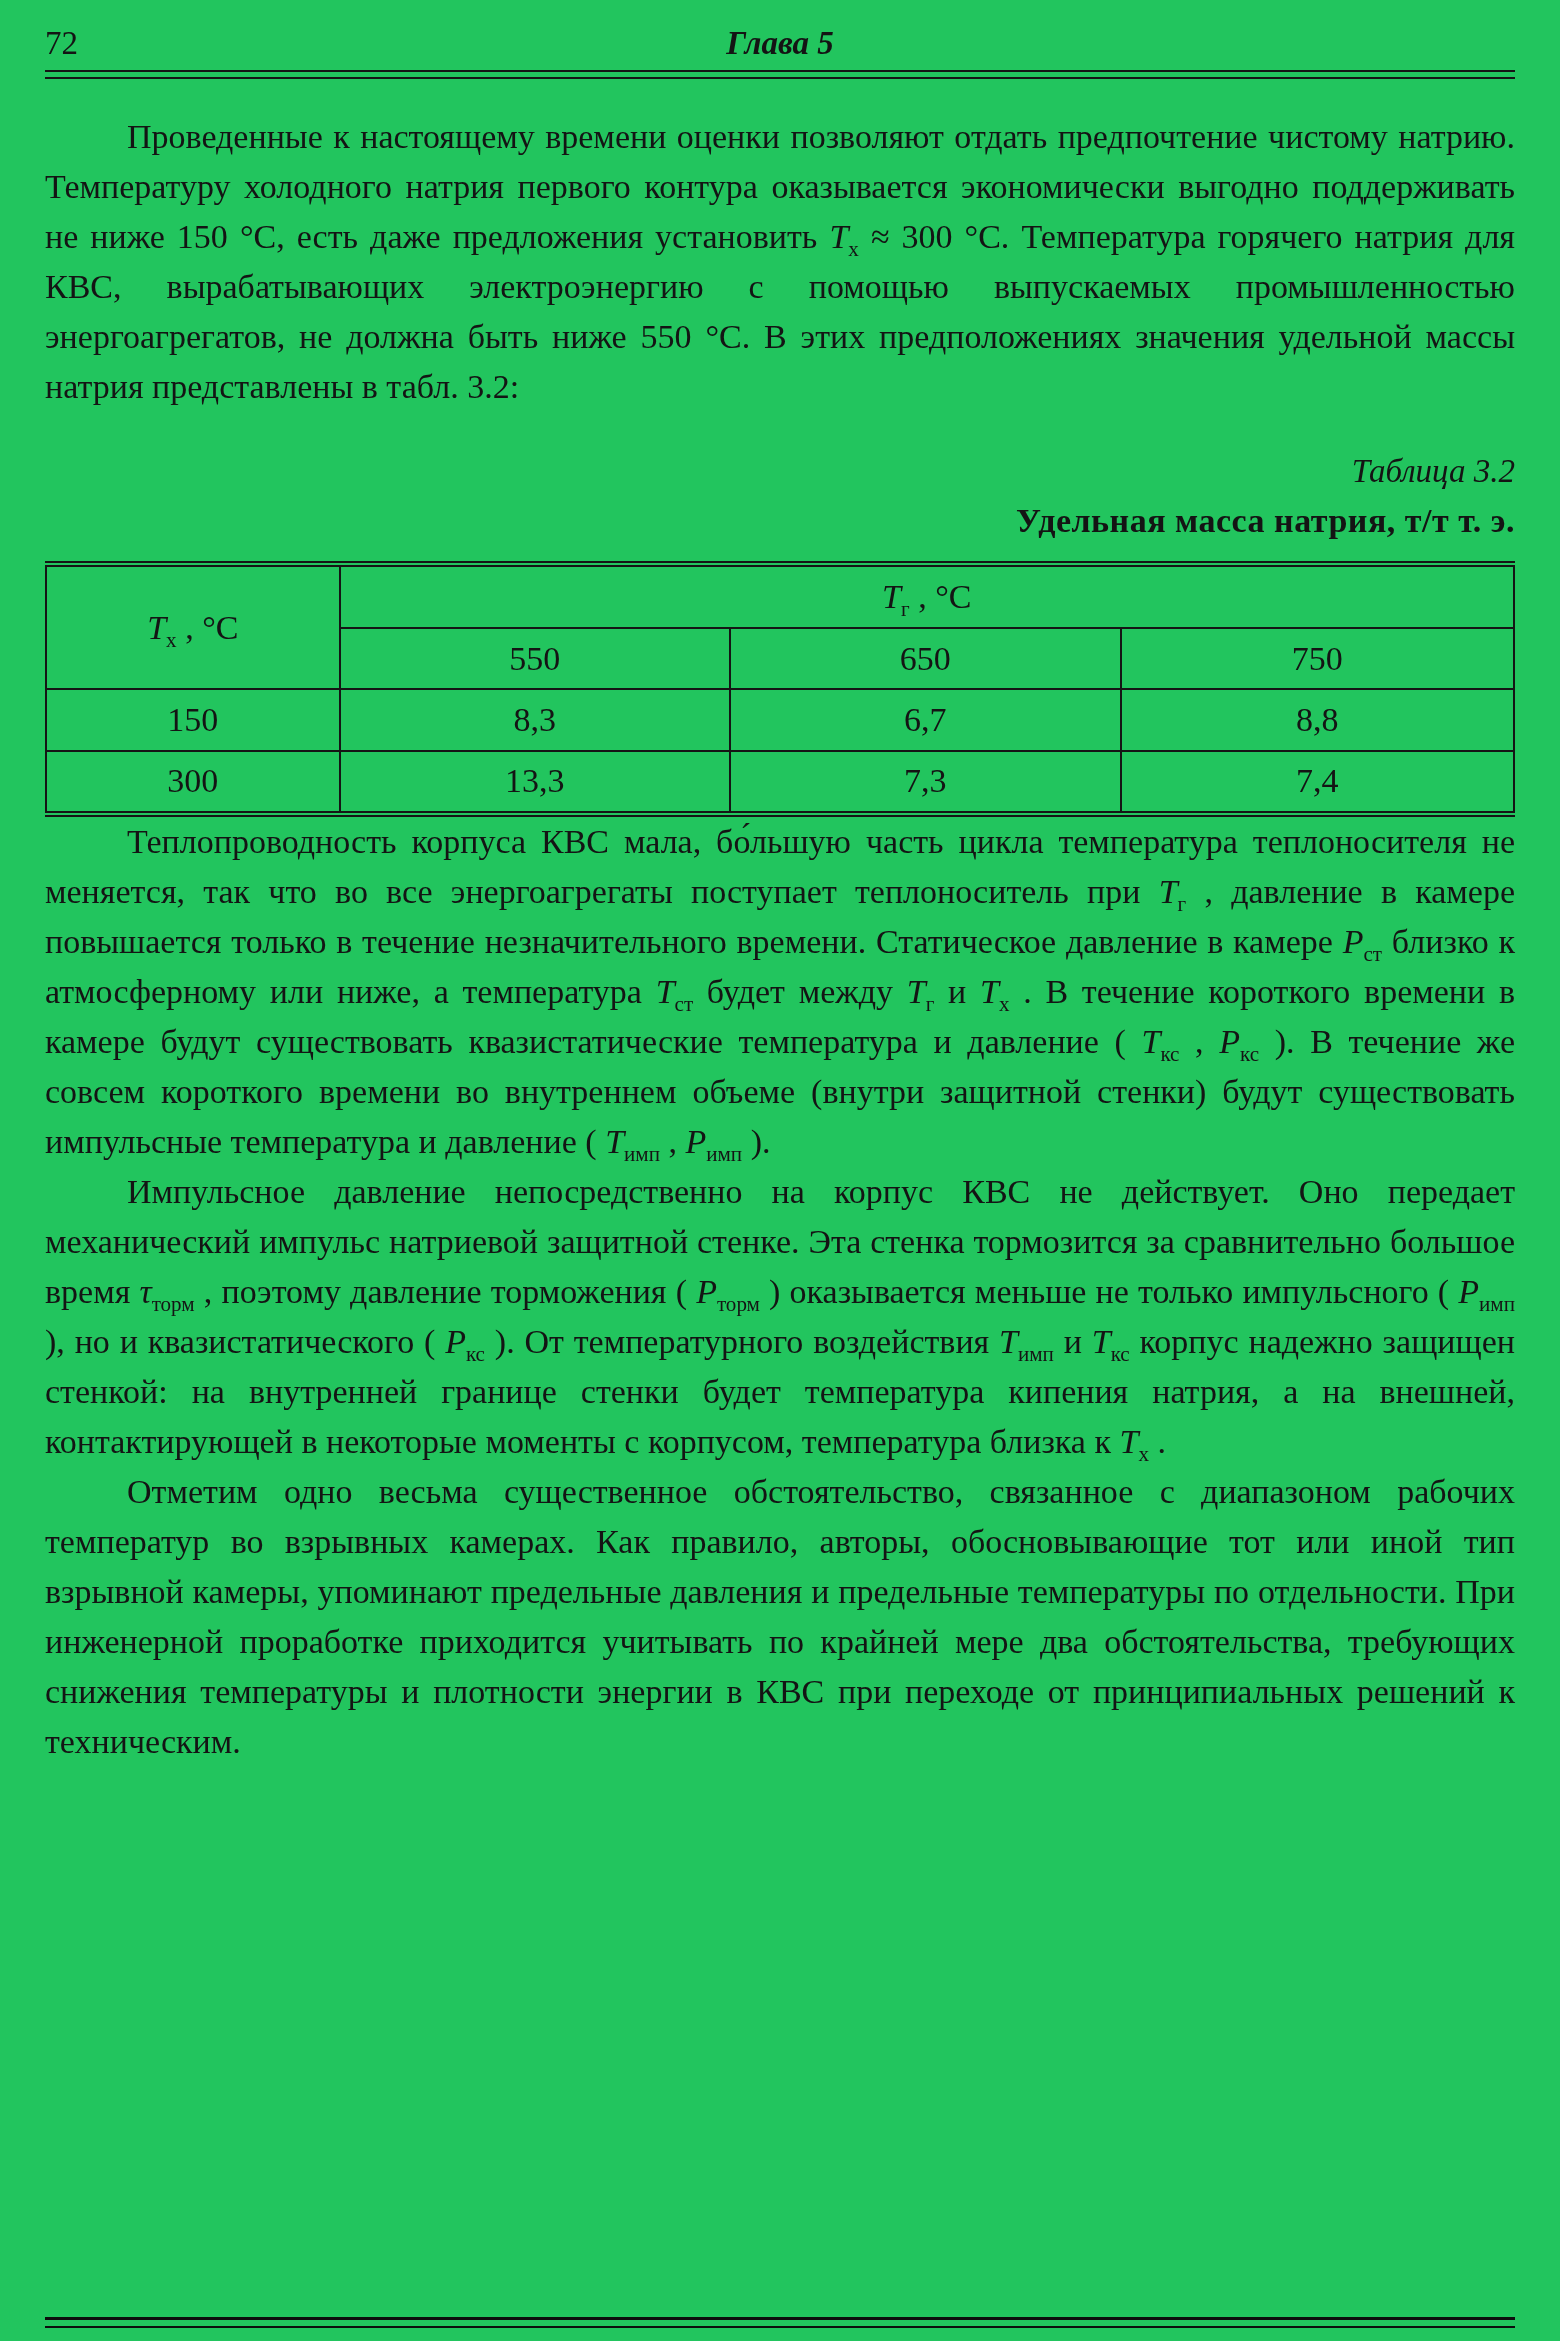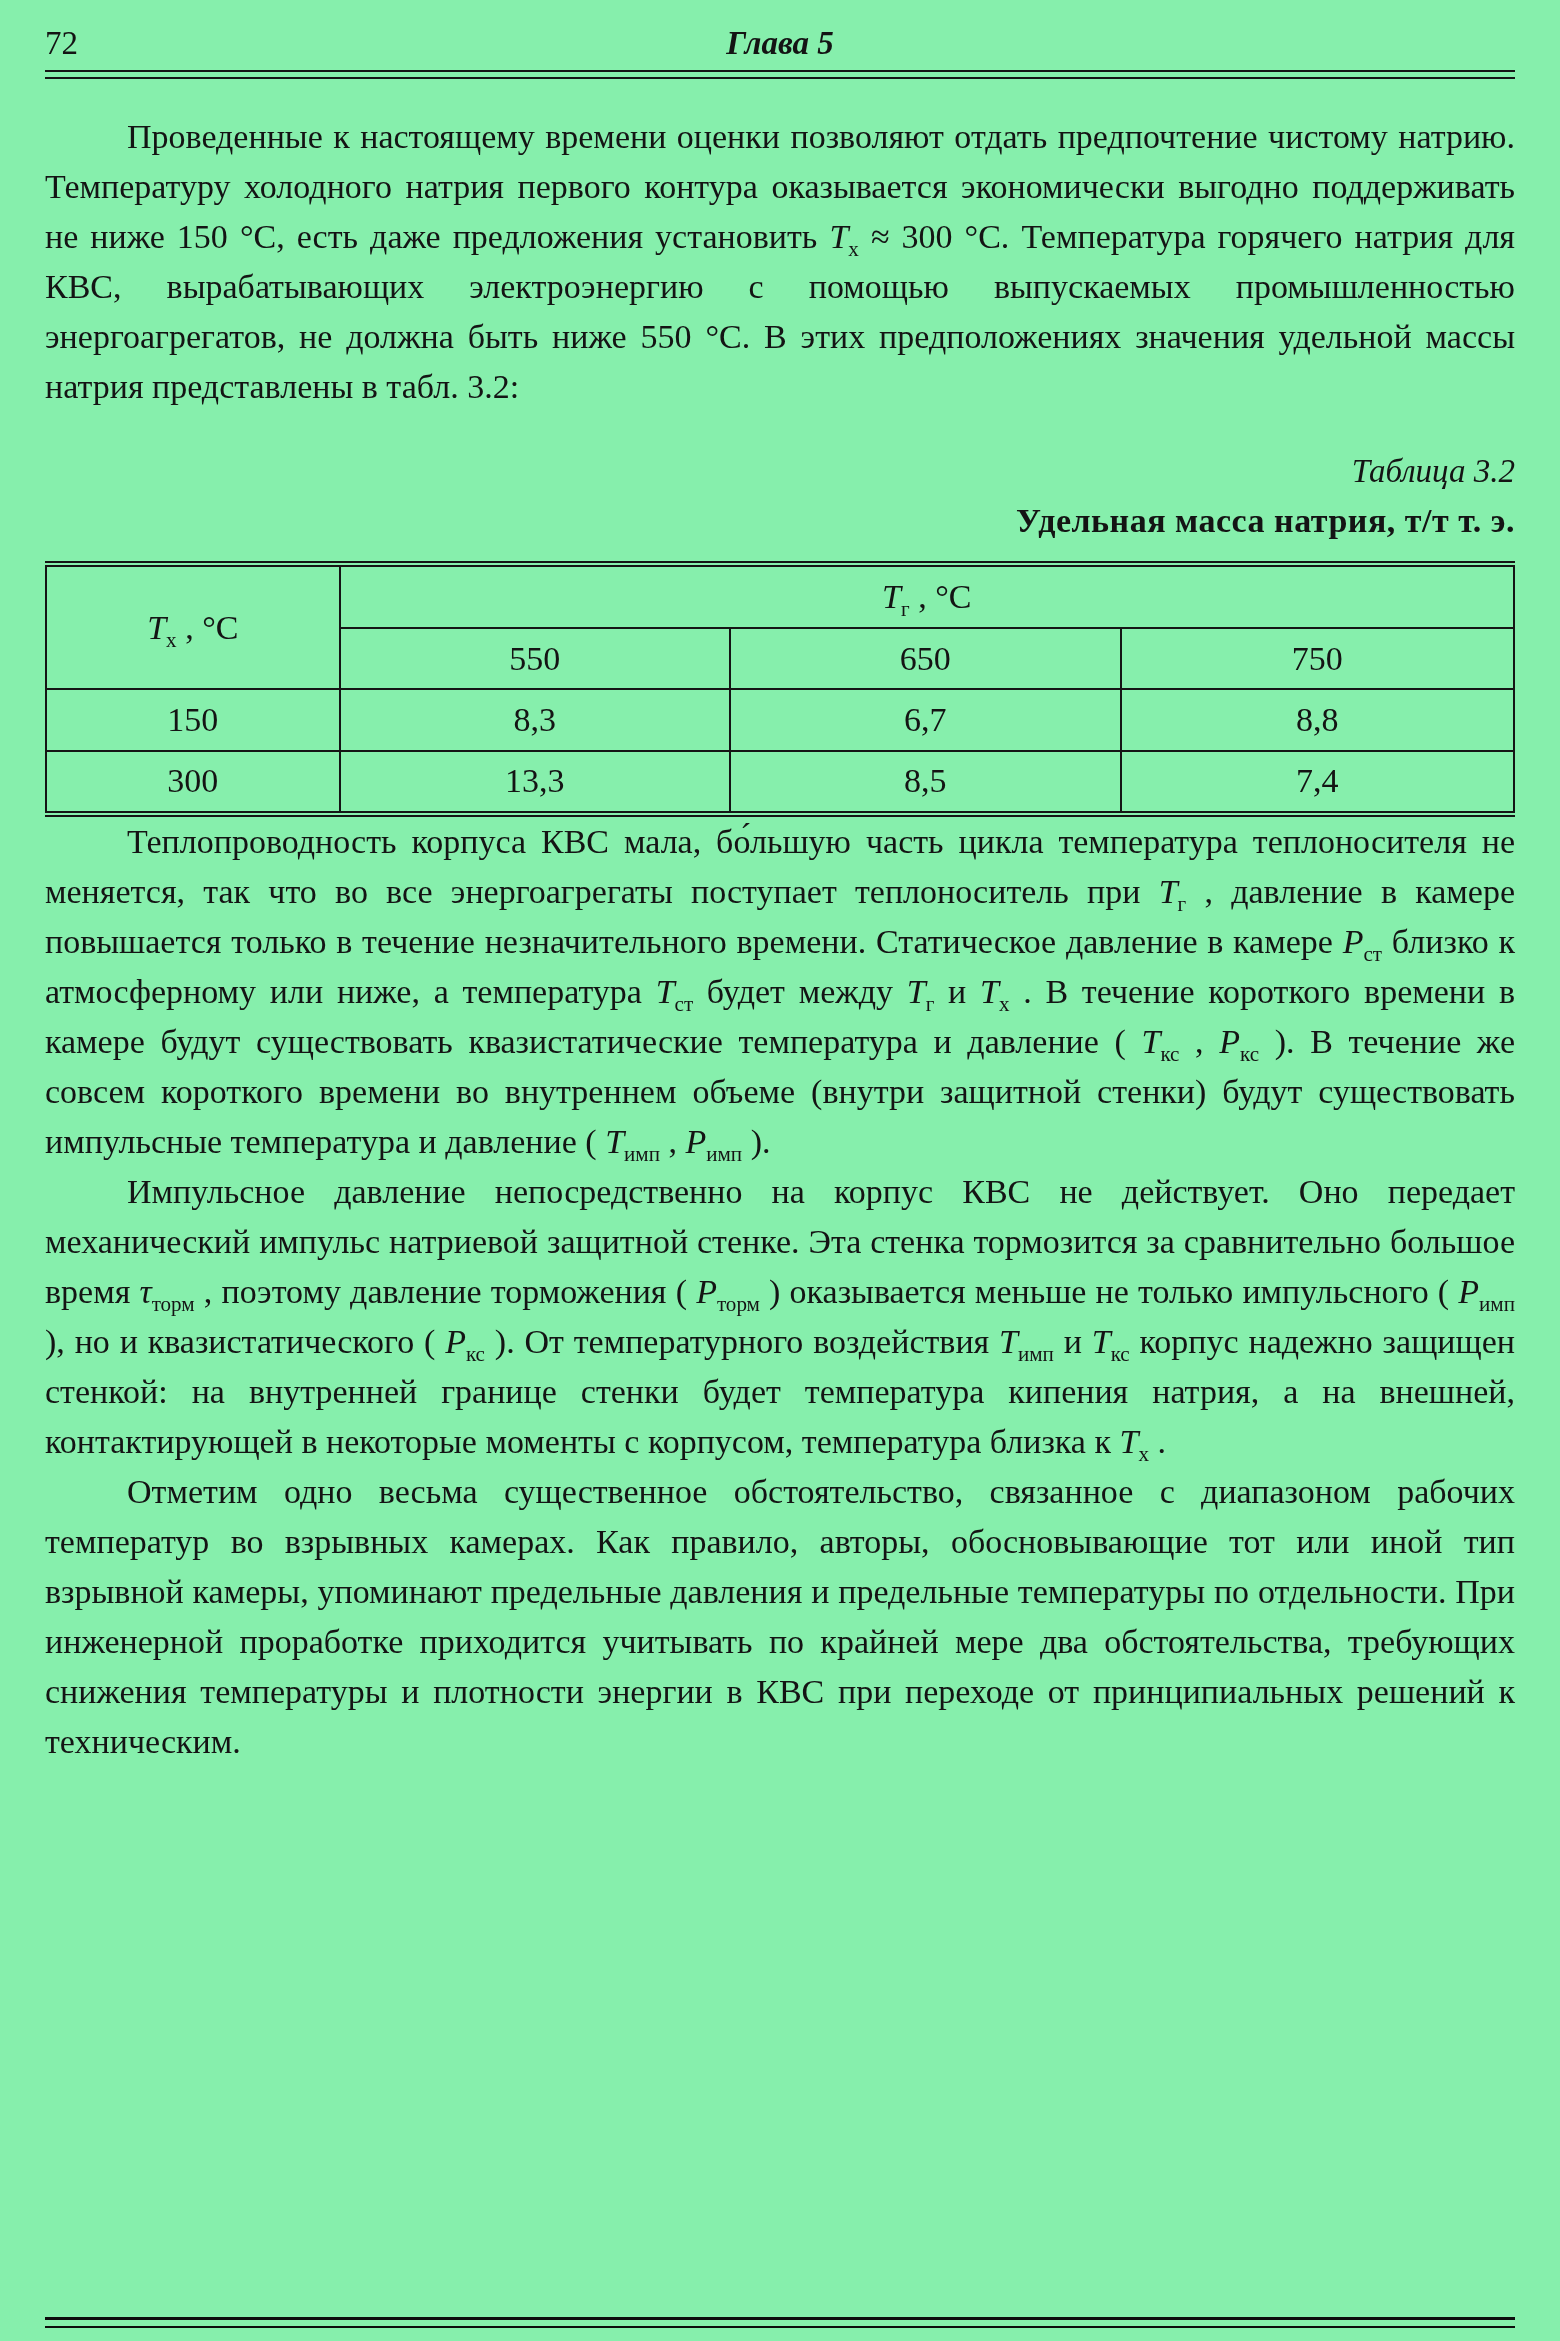--- a/index.html
+++ b/index.html
@@ -1,21 +1,21 @@
 <!DOCTYPE html>
 <html lang="ru"><head>
 <meta charset="utf-8">
 <style>
   html, body { margin: 0; padding: 0; background: #e8e8e4; }
   .page {
     position: relative;
     width: 1560px;
     height: 2342px;
     margin: 0 auto;
-    background: #86efac;
+    background: #22c55e;
     color: #141414;
     font-family: "Liberation Serif", "DejaVu Serif", serif;
     box-sizing: border-box;
     padding: 21.5px 45px 13.7px 45px;
     display: flex;
     flex-direction: column;
     overflow: hidden;
   }
   .page-header {
     position: relative;
@@ -115,21 +115,21 @@
       </tr>
       <tr>
         <td>150</td>
         <td>8,3</td>
         <td>6,7</td>
         <td>8,8</td>
       </tr>
       <tr>
         <td>300</td>
         <td>13,3</td>
-        <td>8,5</td>
+        <td>7,3</td>
         <td>7,4</td>
       </tr>
     </tbody>
   </table>
 
   <p class="body-par after-table">Теплопроводность корпуса КВС мала, бо́льшую часть цикла температура теплоносителя не меняется, так что во все энергоагрегаты поступает теплоноситель при <i>Т</i><sub>г</sub> , давление в камере повышается только в течение незначительного времени. Статическое давление в камере <i>Р</i><sub>ст</sub> близко к атмосферному или ниже, а температура <i>Т</i><sub>ст</sub> будет между <i>Т</i><sub>г</sub> и <i>Т</i><sub>х</sub> . В течение короткого времени в камере будут существовать квазистатические температура и давление ( <i>Т</i><sub>кс</sub> , <i>Р</i><sub>кс</sub> ). В течение же совсем короткого времени во внутреннем объеме (внутри защитной стенки) будут существовать импульсные температура и давление ( <i>Т</i><sub>имп</sub> , <i>Р</i><sub>имп</sub> ).</p>
   <p class="body-par">Импульсное давление непосредственно на корпус КВС не действует. Оно передает механический импульс натриевой защитной стенке. Эта стенка тормозится за сравнительно большое время <i>τ</i><sub>торм</sub> , поэтому давление торможения ( <i>Р</i><sub>торм</sub> ) оказывается меньше не только импульсного ( <i>Р</i><sub>имп</sub> ), но и квазистатического ( <i>Р</i><sub>кс</sub> ). От температурного воздействия <i>Т</i><sub>имп</sub> и <i>Т</i><sub>кс</sub> корпус надежно защищен стенкой: на внутренней границе стенки будет температура кипения натрия, а на внешней, контактирующей в некоторые моменты с корпусом, температура близка к <i>Т</i><sub>х</sub> .</p>
   <p class="body-par">Отметим одно весьма существенное обстоятельство, связанное с диапазоном рабочих температур во взрывных камерах. Как правило, авторы, обосновывающие тот или иной тип взрывной камеры, упоминают предельные давления и предельные температуры по отдельности. При инженерной проработке приходится учитывать по крайней мере два обстоятельства, требующих снижения температуры и плотности энергии в КВС при переходе от принципиальных решений к техническим.</p>
 
   <div class="bottom-rule"></div>

